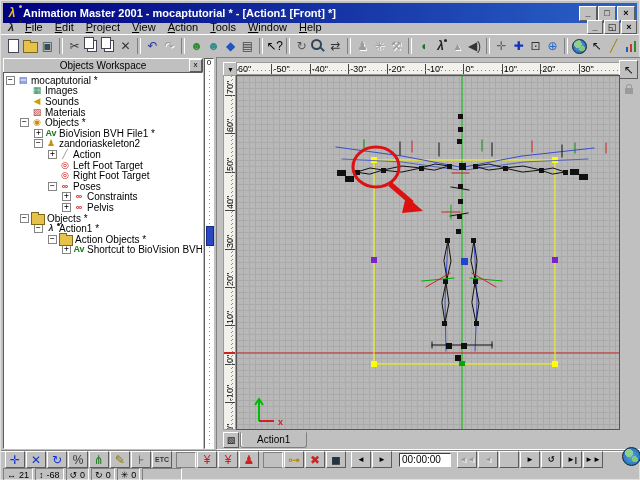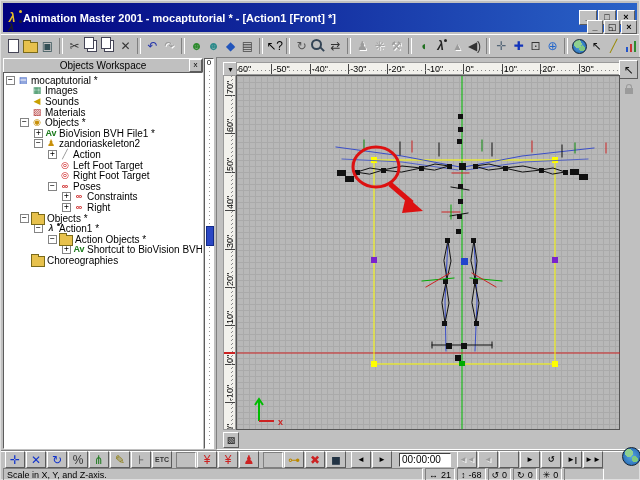--- a/index.html
+++ b/index.html
@@ -3,21 +3,21 @@
 <meta charset="utf-8">
 <style>
   html,body{margin:0;padding:0}
   body{width:640px;height:480px;overflow:hidden;background:#c0c0c0;
        font-family:"Liberation Sans","DejaVu Sans",sans-serif;font-size:11px;color:#000;
        -webkit-font-smoothing:none}
   #app{position:relative;width:640px;height:480px;background:#c0c0c0;border:1px solid #dfdfdf;box-sizing:border-box}
   .raised{background:#c0c0c0;border:1px solid;border-color:#fff #5c5c5c #5c5c5c #fff}
 
   
-  #titlebar{position:absolute;left:2px;top:2px;right:2px;height:29px;
+  #titlebar{position:absolute;left:2px;top:2px;right:2px;height:20px;
     background:linear-gradient(90deg,#00007e,#2a63c8);display:flex;align-items:center;padding:0 2px;box-sizing:border-box}
   #titlebar .ttl{flex:1;color:#fff;font-weight:bold;font-size:11px;white-space:nowrap;overflow:hidden;margin-left:4px}
   .winbtn{width:16px;height:13px;margin-left:1px;display:flex;align-items:center;justify-content:center;
     font-size:9px;font-weight:bold;line-height:1;color:#000}
   #app-icon{color:#e7c128;font-size:12px;width:14px;text-align:center}
 
   
   #menubar{position:absolute;left:2px;top:19px;right:2px;height:14px;display:flex;align-items:center}
   .mitem{padding:0 6px;height:13px;line-height:13px}
   #menubar .spacer{flex:1}
@@ -142,20 +142,31 @@
           <span class="g">□</span>
         </span>
         <span class="winbtn raised">
           <span class="g">×</span>
         </span>
       </span>
   </div>
 
   <div id="menubar">
     <span id="child-icon" class="sh-runner"></span>
+    <span style="display:flex">
+
+    <span class="mitem"><u>F</u>ile</span>
+        <span class="mitem"><u>E</u>dit</span>
+        <span class="mitem"><u>P</u>roject</span>
+        <span class="mitem"><u>V</u>iew</span>
+        <span class="mitem"><u>A</u>ction</span>
+        <span class="mitem"><u>T</u>ools</span>
+        <span class="mitem"><u>W</u>indow</span>
+        <span class="mitem"><u>H</u>elp</span>
+      </span>
     <span class="spacer"></span>
     <span class="child-btns" style="display:flex">
 
     <span class="winbtn raised">
           <span class="g">_</span>
         </span>
         <span class="winbtn raised">
           <span class="g">◱</span>
         </span>
         <span class="winbtn raised">
@@ -351,21 +362,21 @@
 
           <div class="trow" style="padding-left: 58px;">
             <span class="ttog">+</span>
             <span class="tico g" style="color: rgb(204, 34, 34);">∞</span>
             <span class="tlabel">Constraints</span>
           </div>
 
           <div class="trow" style="padding-left: 58px;">
             <span class="ttog">+</span>
             <span class="tico g" style="color: rgb(204, 34, 34);">∞</span>
-            <span class="tlabel">Right</span>
+            <span class="tlabel">Pelvis</span>
           </div>
 
           <div class="trow" style="padding-left: 16px;">
             <span class="ttog">−</span>
             <span class="tico g sh-folder"></span>
             <span class="tlabel">Objects *</span>
           </div>
 
           <div class="trow" style="padding-left: 30px;">
             <span class="ttog">−</span>
@@ -378,25 +389,20 @@
             <span class="tico g sh-folder"></span>
             <span class="tlabel">Action Objects *</span>
           </div>
 
           <div class="trow" style="padding-left: 58px;">
             <span class="ttog">+</span>
             <span class="tico g" style="color: rgb(26, 122, 26);">Av</span>
             <span class="tlabel">Shortcut to BioVision BVH File1 *</span>
           </div>
 
-          <div class="trow" style="padding-left: 16px;">
-            <span class="ttog"></span>
-            <span class="tico g sh-folder"></span>
-            <span class="tlabel">Choreographies</span>
-          </div>
         </div>
     </div>
 
     <div id="pws-strip">
       <div class="zero">0</div>
       <div class="dots"></div>
       <div id="pws-thumb"></div>
     </div>
 
     <div id="child">
@@ -569,20 +575,23 @@
           <g>
             <line x1="257" y1="420" x2="257" y2="399" stroke="#00bb00" stroke-width="2"></line>
             <polyline points="253,404 257,398 261,404" fill="none" stroke="#00bb00" stroke-width="2"></polyline>
             <line x1="257" y1="420" x2="272" y2="420" stroke="#cc2222" stroke-width="2"></line>
             <text x="276" y="424" font-size="9" fill="#cc2222" font-weight="bold">x</text>
           </g>
         </svg>
       </div>
 
       <span class="blbtn raised">▧</span>
+      <div class="tabbar">
+        <span class="tab">Action1</span>
+      </div>
     </div>
   </div>
 
   <div id="transport">
     <span style="display:flex;align-items:center">
 
     <span class="tbtn">
           <span class="g" style="color: rgb(17, 51, 204);">✛</span>
         </span>
         <span class="tbtn">
@@ -657,21 +666,20 @@
           <span class="g">►|</span>
         </span>
         <span class="tbtn">
           <span class="g">►►</span>
         </span>
       </span>
   </div>
   <span id="web-globe" class="sh-globe" style="width:17px;height:17px"></span>
 
   <div id="statusbar">
-    <span class="scell msg">Scale in X, Y, and Z-axis.</span>
     <span style="display:flex">
 
         <span class="scell">
           <span class="sic">↔</span>
           <span>21</span>
         </span>
 
         <span class="scell">
           <span class="sic">↕</span>
           <span>-68</span>

